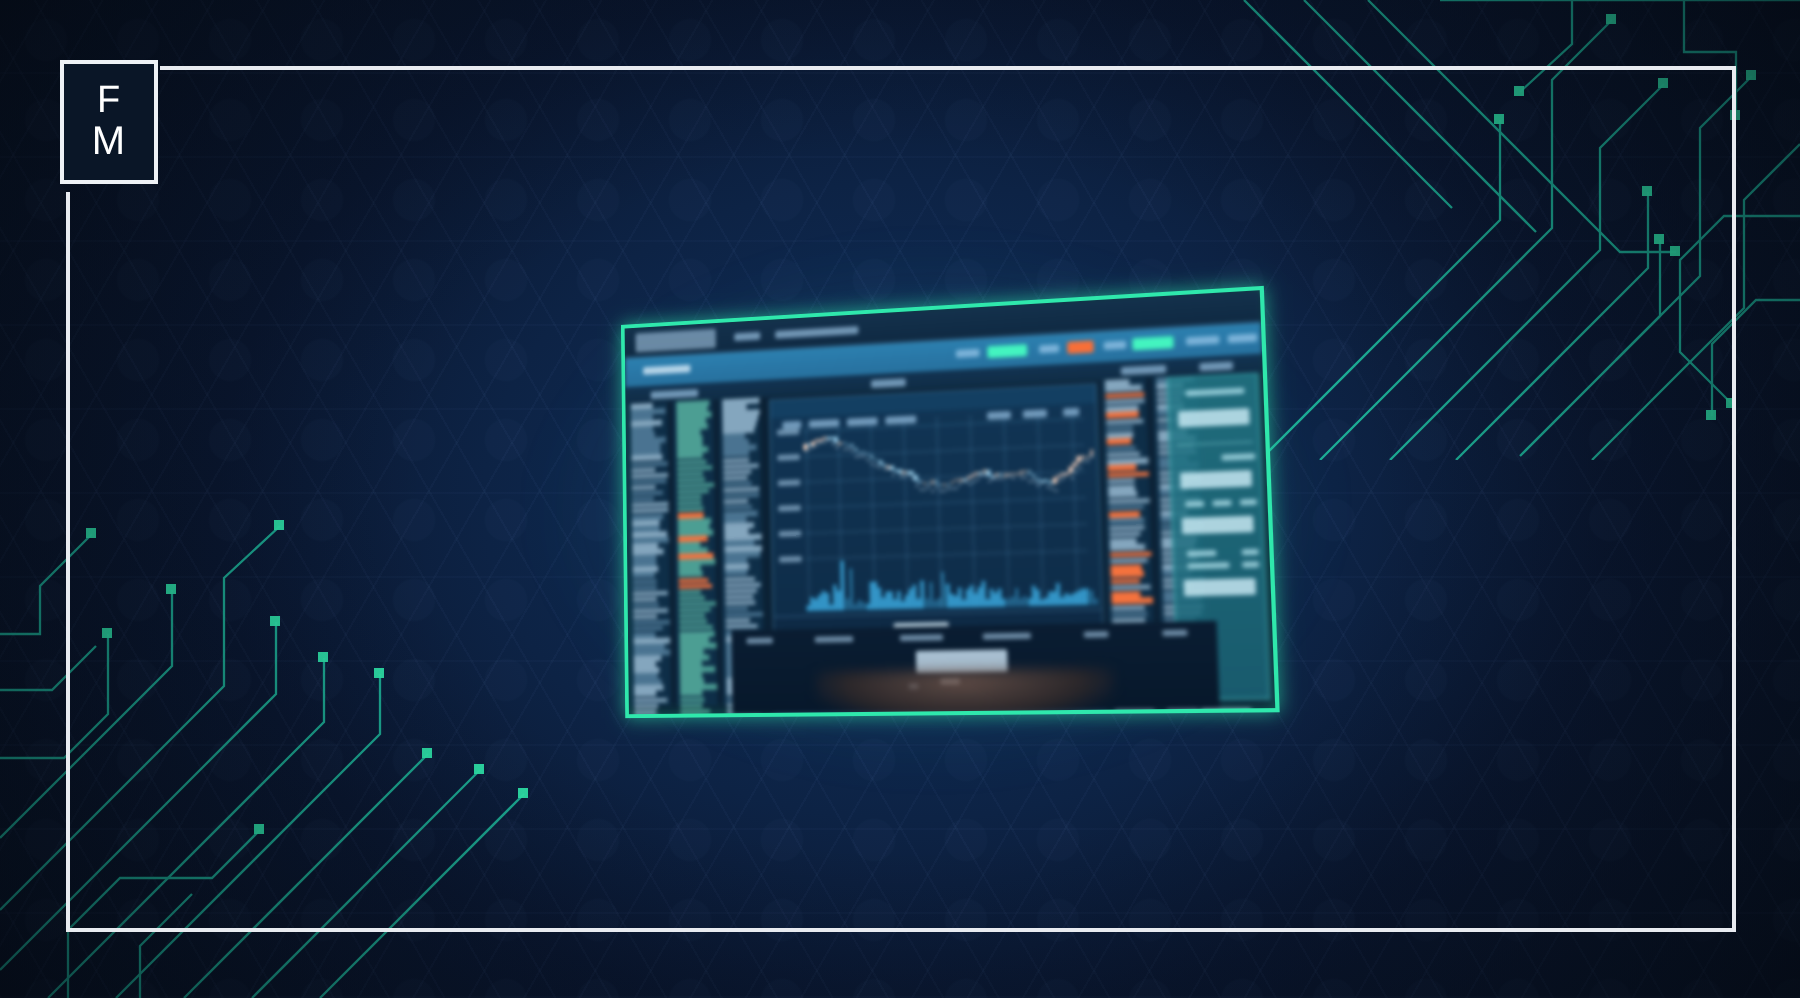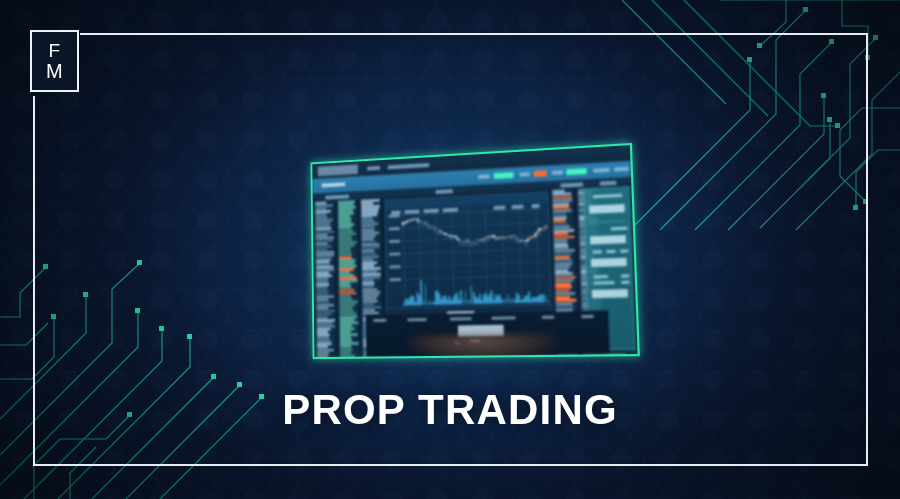--- a/index.html
+++ b/index.html
@@ -1072,15 +1072,14 @@
             <div class="btm-lbl" style="left:92px;  top:28px; width:5px;"></div>
             <div class="btm-lbl" style="left:108px; top:26px; width:10px; background:rgba(205,228,244,.75);"></div>
             <div class="hand"></div>
           </div>
 
         </div>
       </div>
     </div>
   </div>
 
-  <div class="title">PROP TRADING</div>
 
 </div>
 
 </body></html>

